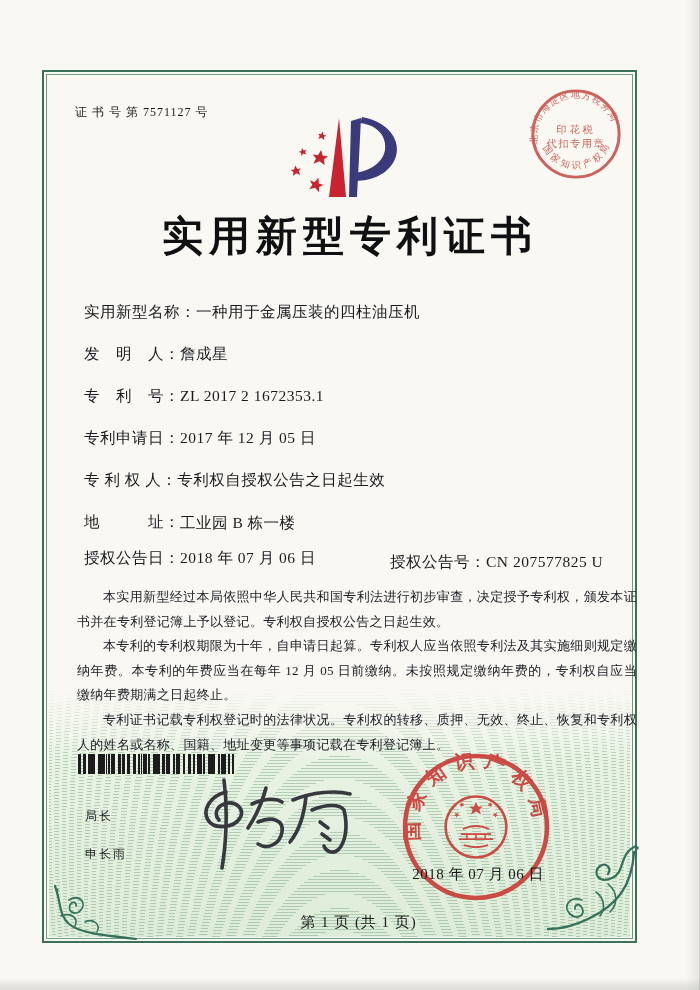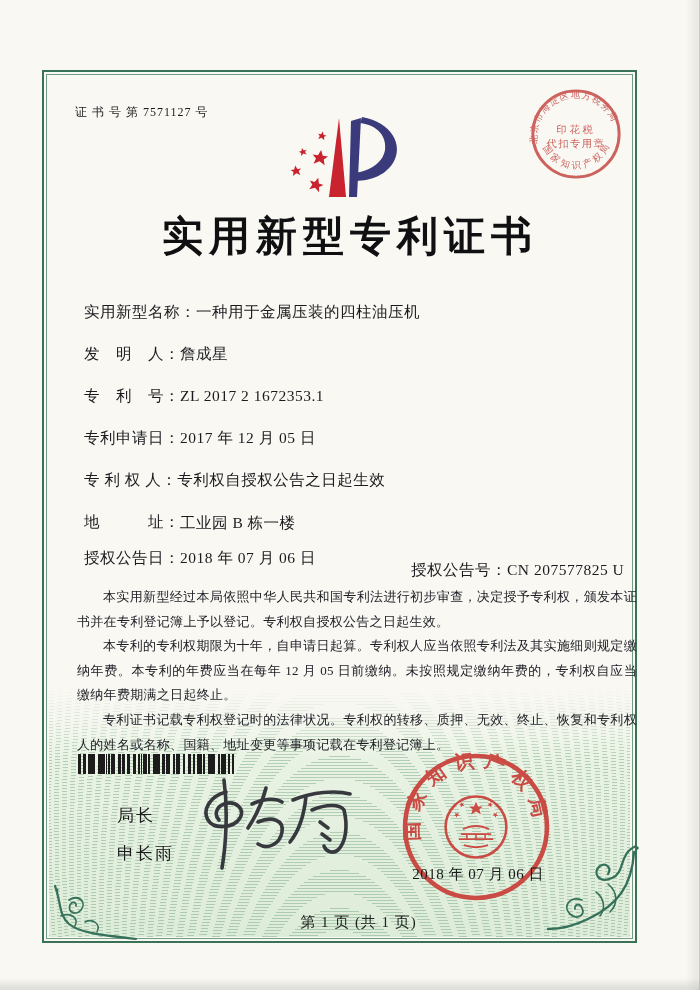--- a/index.html
+++ b/index.html
@@ -43,35 +43,35 @@
   .title {
     position:absolute; left:0; top:209px; width:700px; text-align:center;
     font-size:41px; font-weight:bold; letter-spacing:6px; color:#101012;
   }
   .fields { position:absolute; left:84px; top:301px; width:535px; font-size:15.5px; color:#1b1b1f; }
   .field-row { position:relative; line-height:22px; margin-bottom:20px; white-space:nowrap; }
   .field-label { white-space:pre; letter-spacing:.5px; }
   .field-value { letter-spacing:.5px; }
   .addr-value { display:inline-block; vertical-align:top; white-space:normal; line-height:23px; }
   .addr-row { margin-bottom:13px; }
-  .grant-right { position:absolute; left:306px; top:12px;margin-left:21px; }
+  .grant-right { position:absolute; left:306px; top:4px; }
   .paragraphs {
     position:absolute; left:77px; top:585px; width:560px;
     font-size:13px; line-height:24.6px; color:#1d1d24;
     text-align:justify;
   }
   .paragraphs p { text-indent:2em; letter-spacing:.3px; }
   .barcode {
     position:absolute; left:78px; top:754px; width:156px; height:20px;
     background-image:
       repeating-linear-gradient(90deg,#1c1c1c 0 2px,transparent 2px 5px),
       repeating-linear-gradient(90deg,#1c1c1c 0 1px,transparent 1px 7px),
       repeating-linear-gradient(90deg,#1c1c1c 0 3px,transparent 3px 11px);
   }
-  .signer { position:absolute; left:85px; top:797px; font-size:17px; color:#1b1b1e; letter-spacing:2px;margin-left:32px; }
+  .signer { position:absolute; left:85px; top:797px; font-size:12px; color:#1b1b1e; letter-spacing:2px; }
   .signer div { line-height:38px; }
   .signature-svg { position:absolute; left:188px; top:770px; width:175px; height:108px; }
   .seal-svg { position:absolute; left:400px; top:751px; width:152px; height:152px; opacity:.93; }
   .seal-date {
     position:absolute; left:403px; top:865px; width:150px; text-align:center;
     font-size:15px; color:#18181a; letter-spacing:.5px; white-space:pre;
   }
   .tax-stamp-svg { position:absolute; left:527px; top:85px; width:98px; height:98px; opacity:.88; }
   .footer {
     position:absolute; left:0; top:913px; width:700px; text-align:center;

